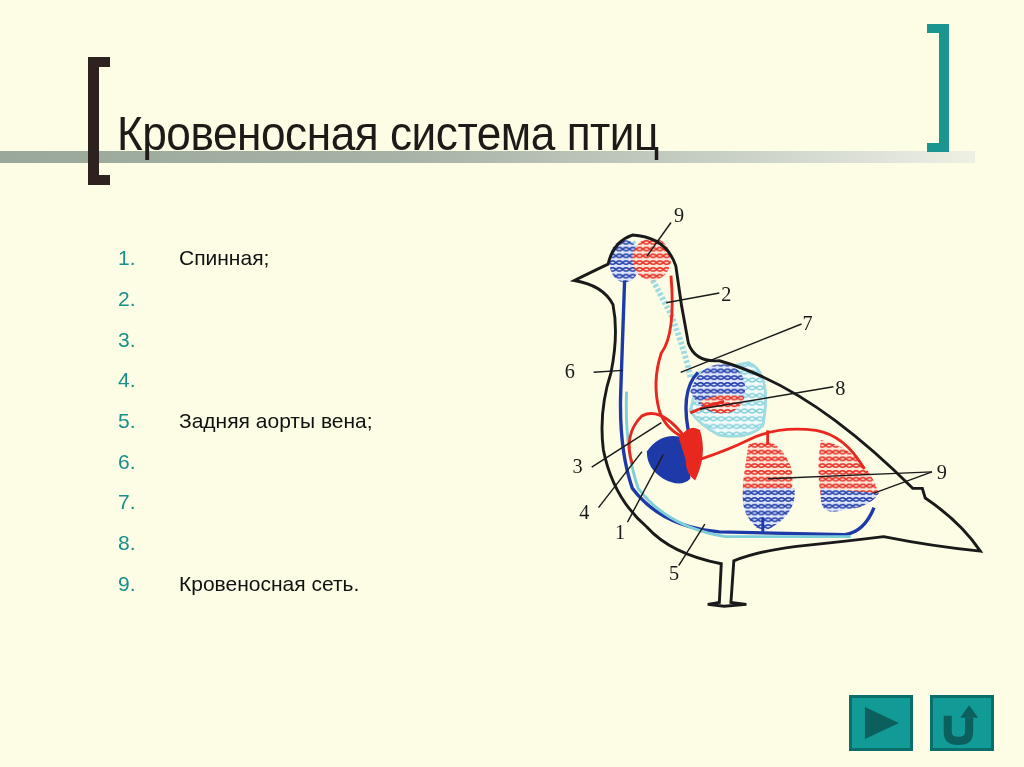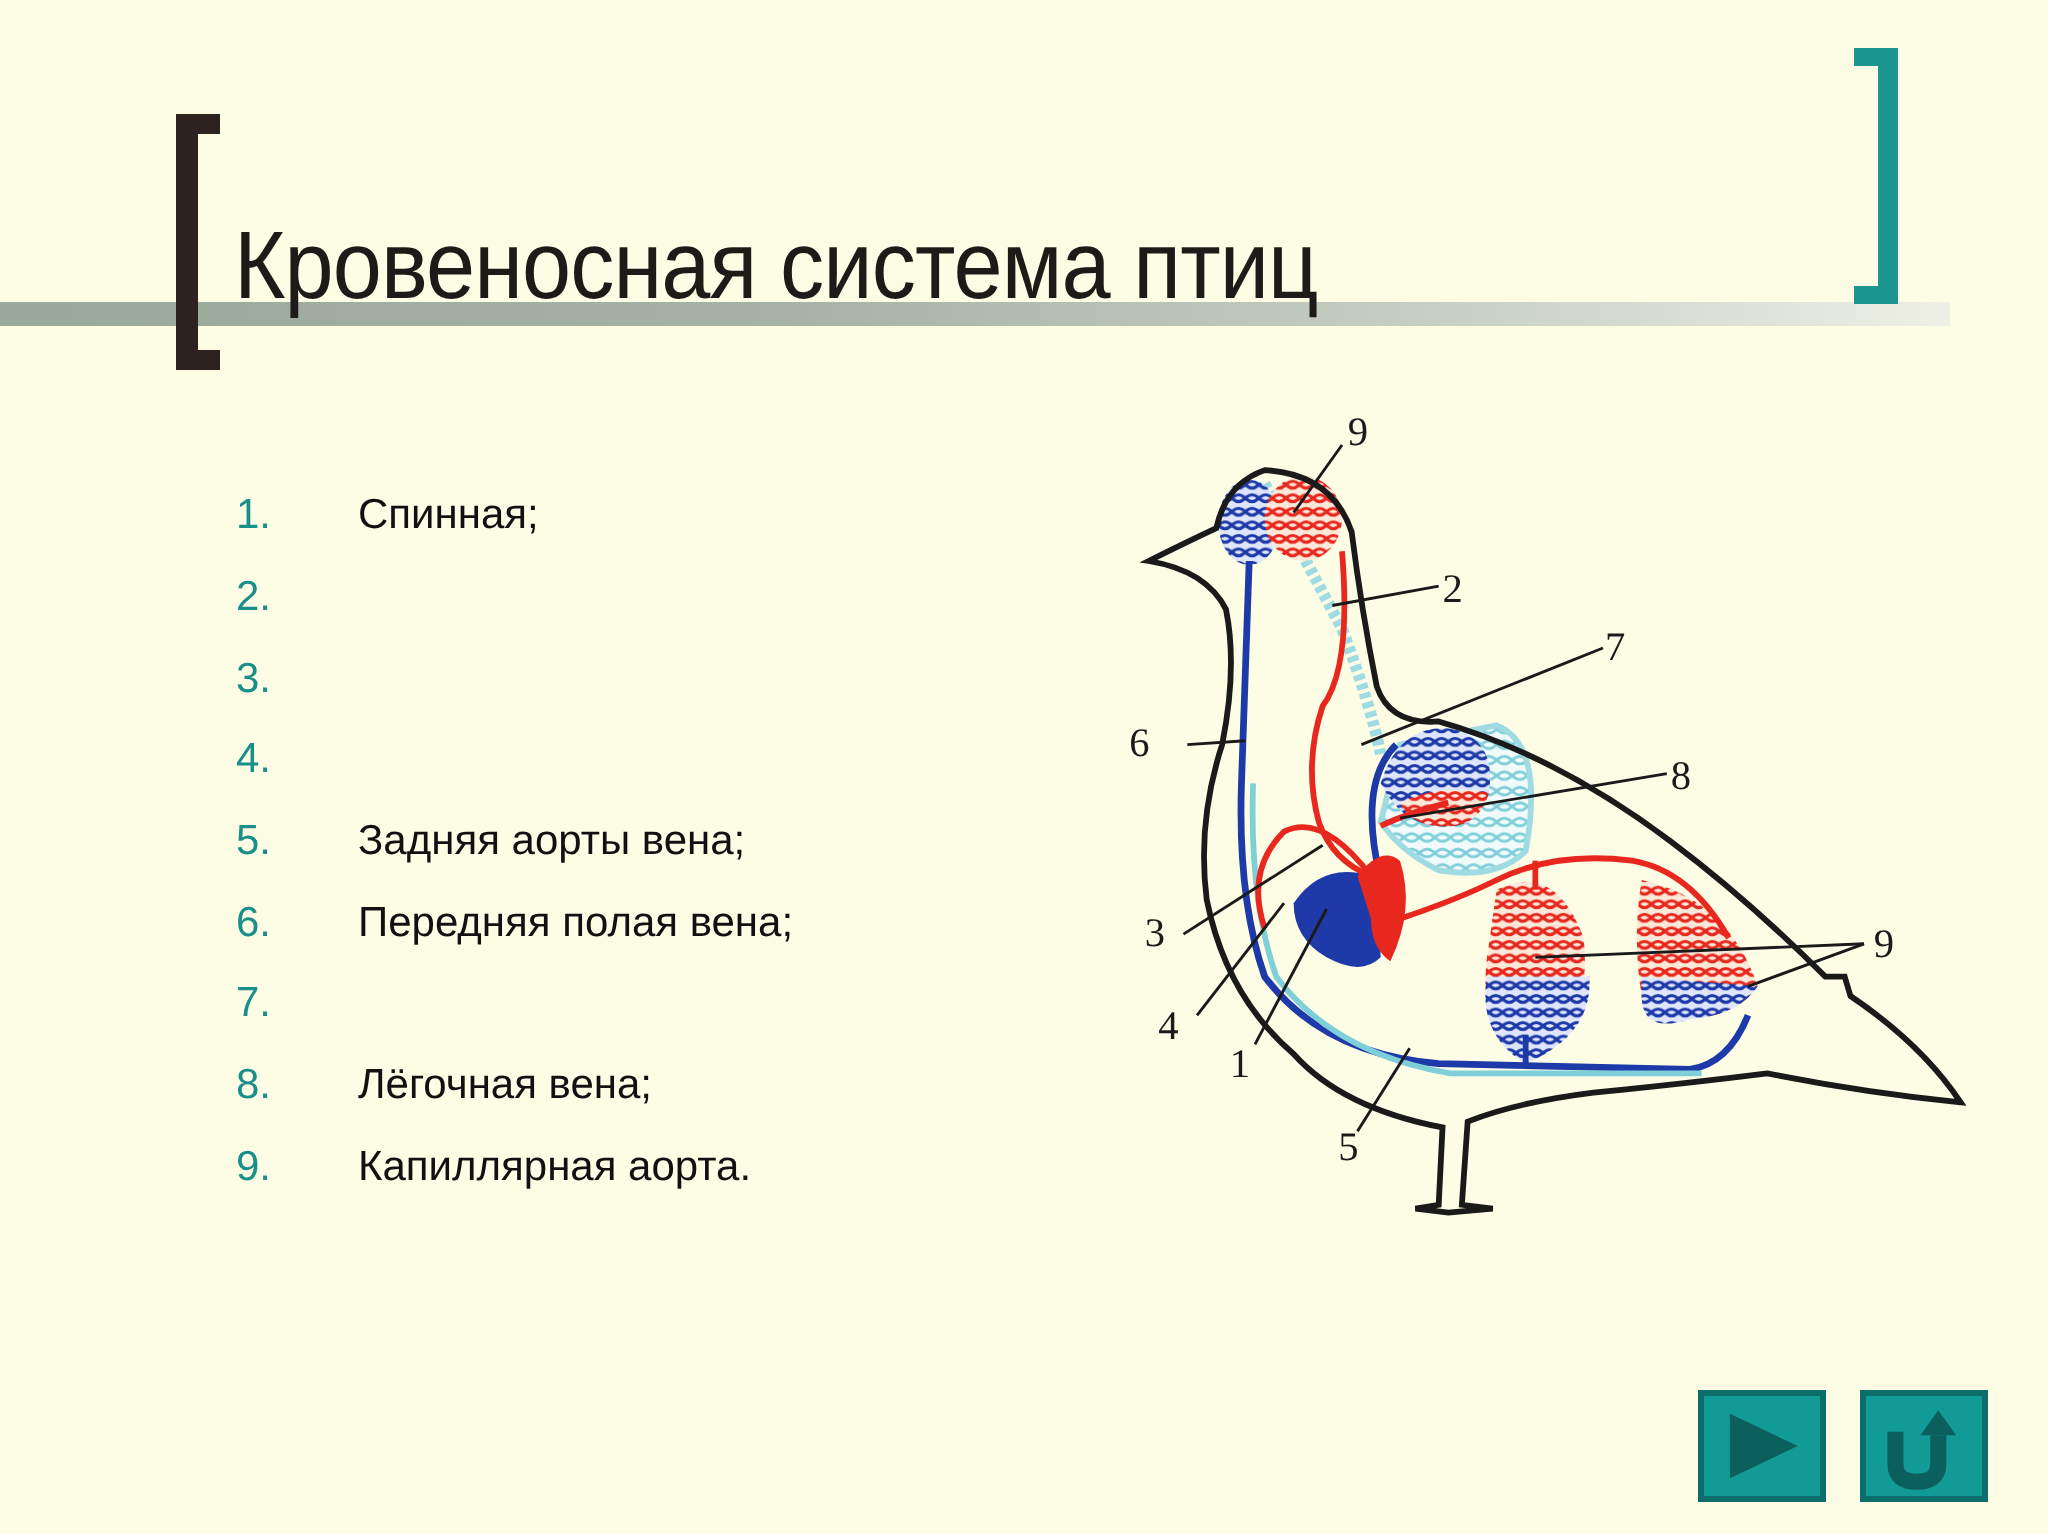--- a/index.html
+++ b/index.html
@@ -57,32 +57,30 @@
     </li>
   <li>
       <span class="num">4.</span>
     </li>
   <li>
       <span class="num">5.</span>
       <span>Задняя аорты вена;</span>
     </li>
   <li>
       <span class="num">6.</span>
-      <span>Передняя полая вена;</span>
     </li>
   <li>
       <span class="num">7.</span>
     </li>
   <li>
       <span class="num">8.</span>
-      <span>Лёгочная вена;</span>
     </li>
   <li>
       <span class="num">9.</span>
-      <span>Капиллярная аорта.</span>
+      <span>Кровеносная сеть.</span>
     </li>
 </ul>
 
 <div class="diagram">
   <svg viewBox="0 0 450 440" width="435" height="432" xmlns="http://www.w3.org/2000/svg">
     <defs>
       <pattern id="netR" width="7" height="7" patternUnits="userSpaceOnUse">
         <rect width="7" height="7" fill="#fbe8d8"></rect>
         <path d="M0 3.5 Q3.5 0 7 3.5 M0 3.5 Q3.5 7 7 3.5" stroke="#e8281e" stroke-width="1.6" fill="none"></path>
       </pattern>

